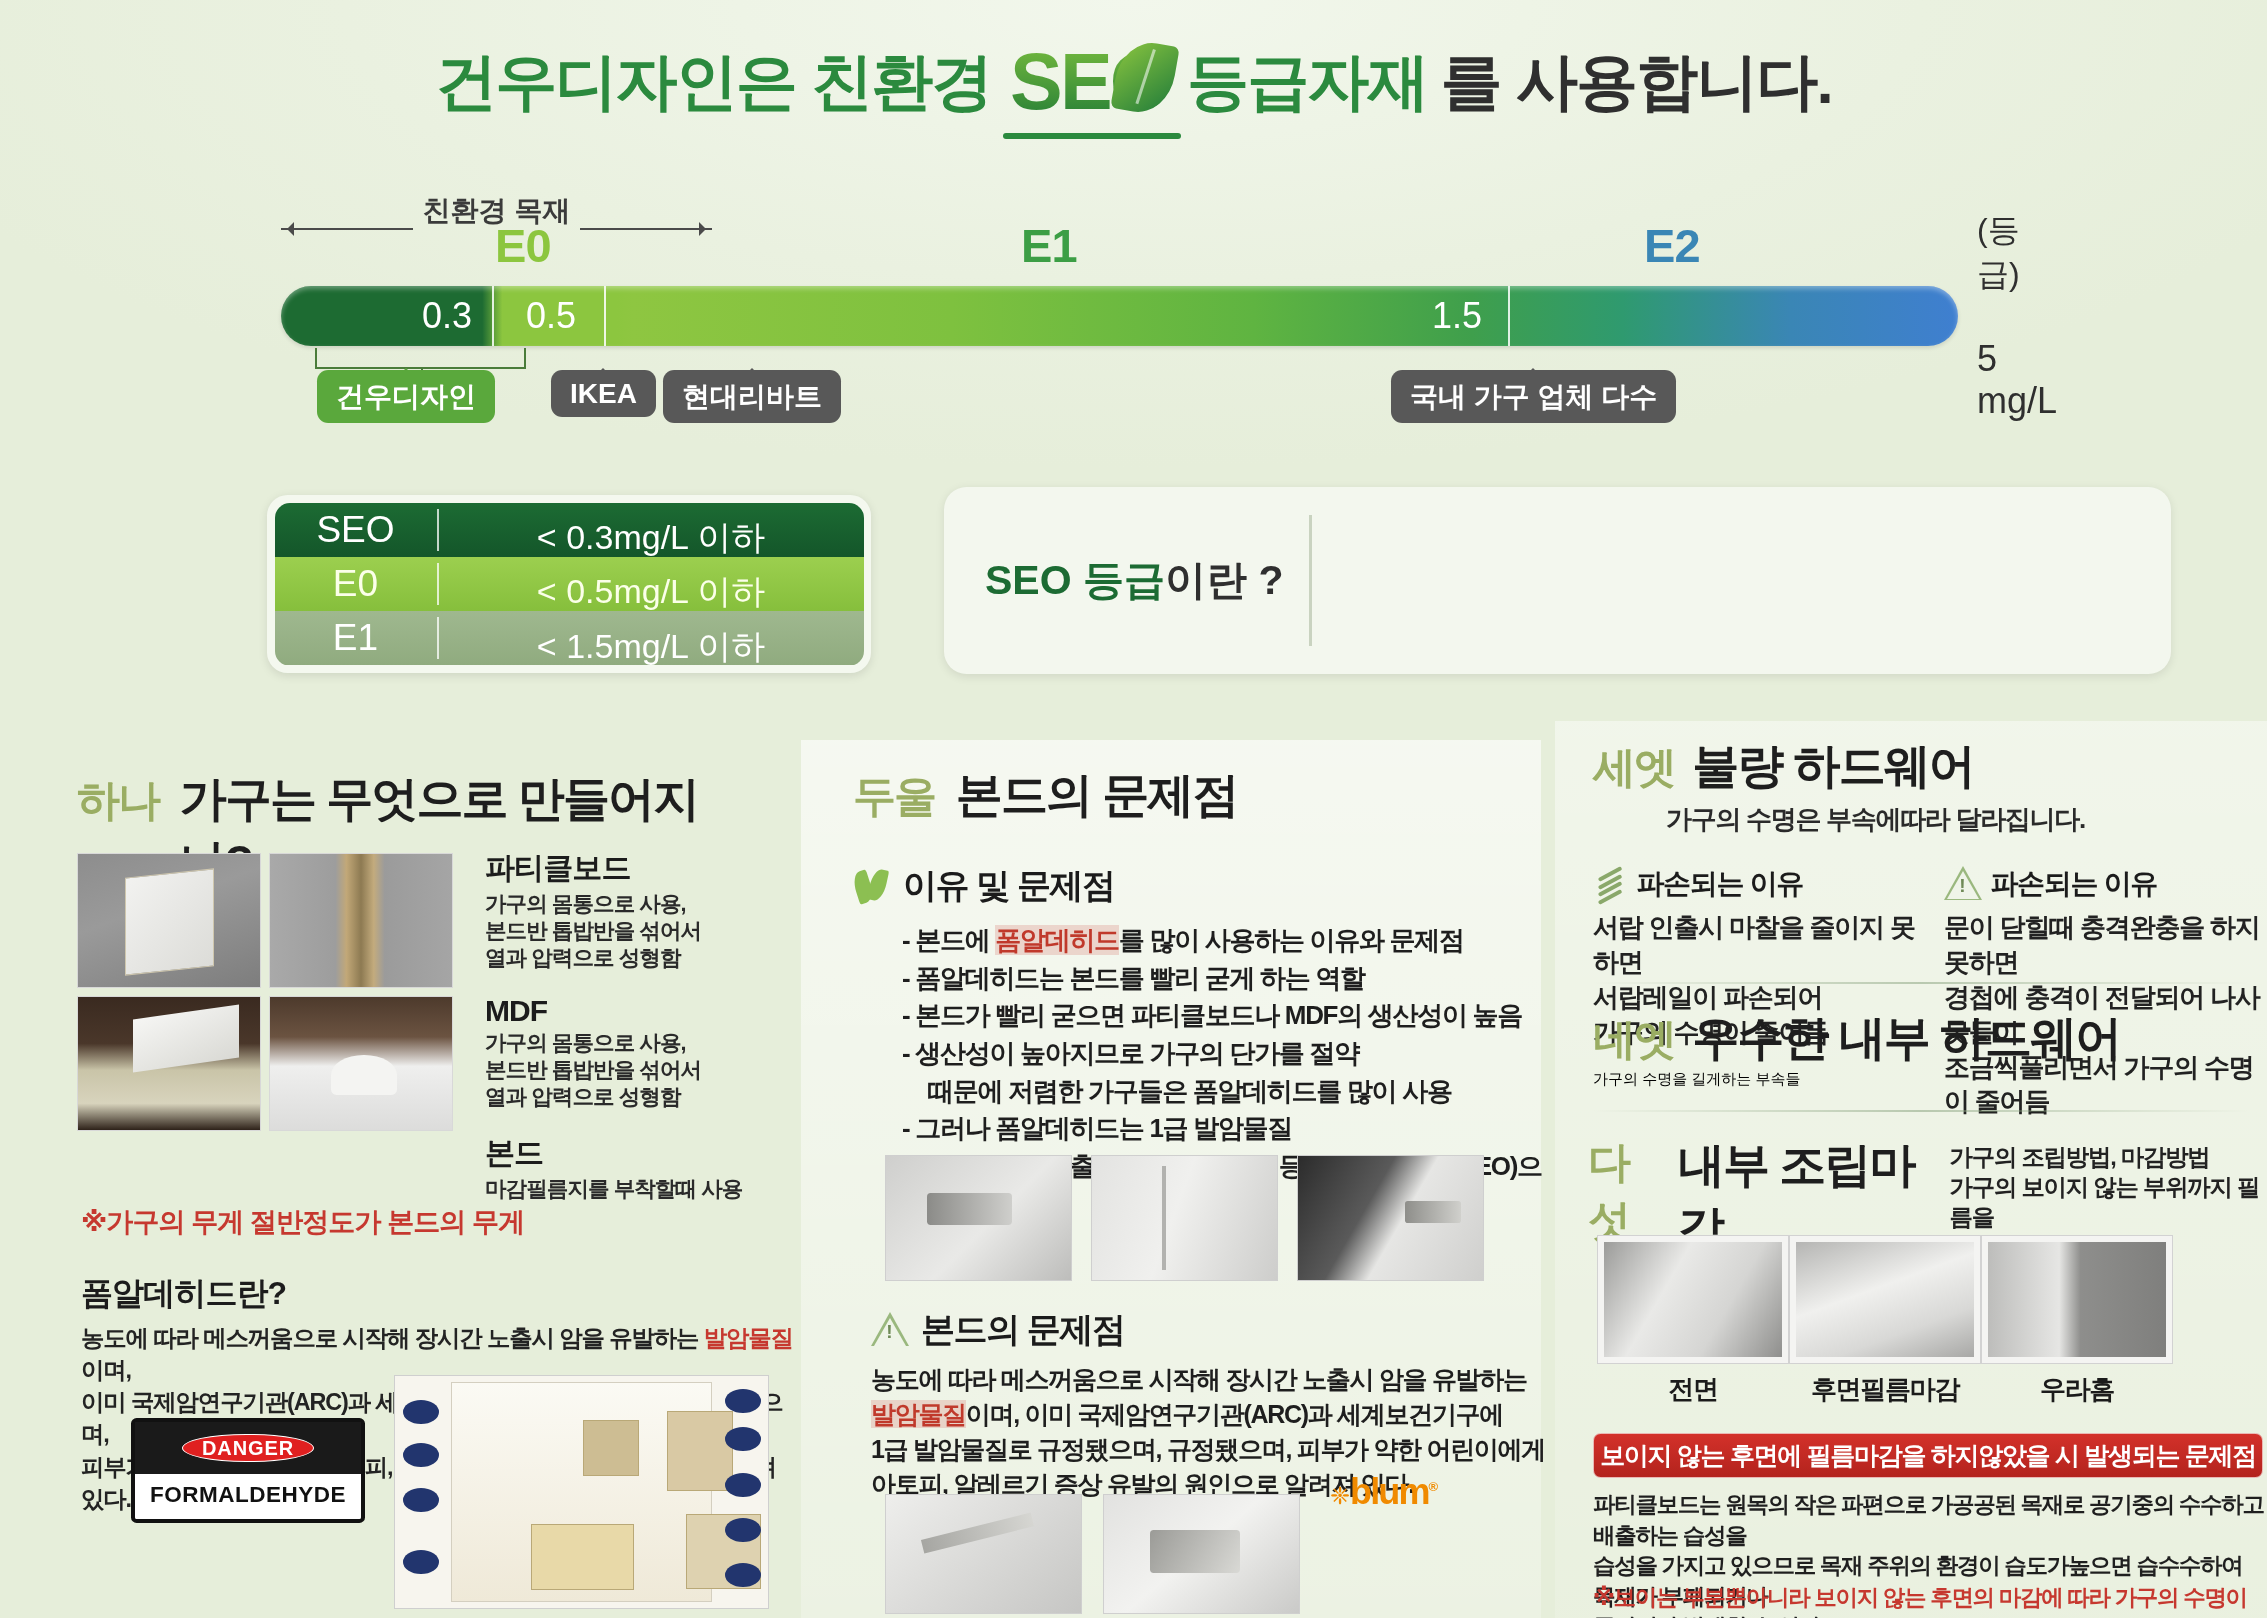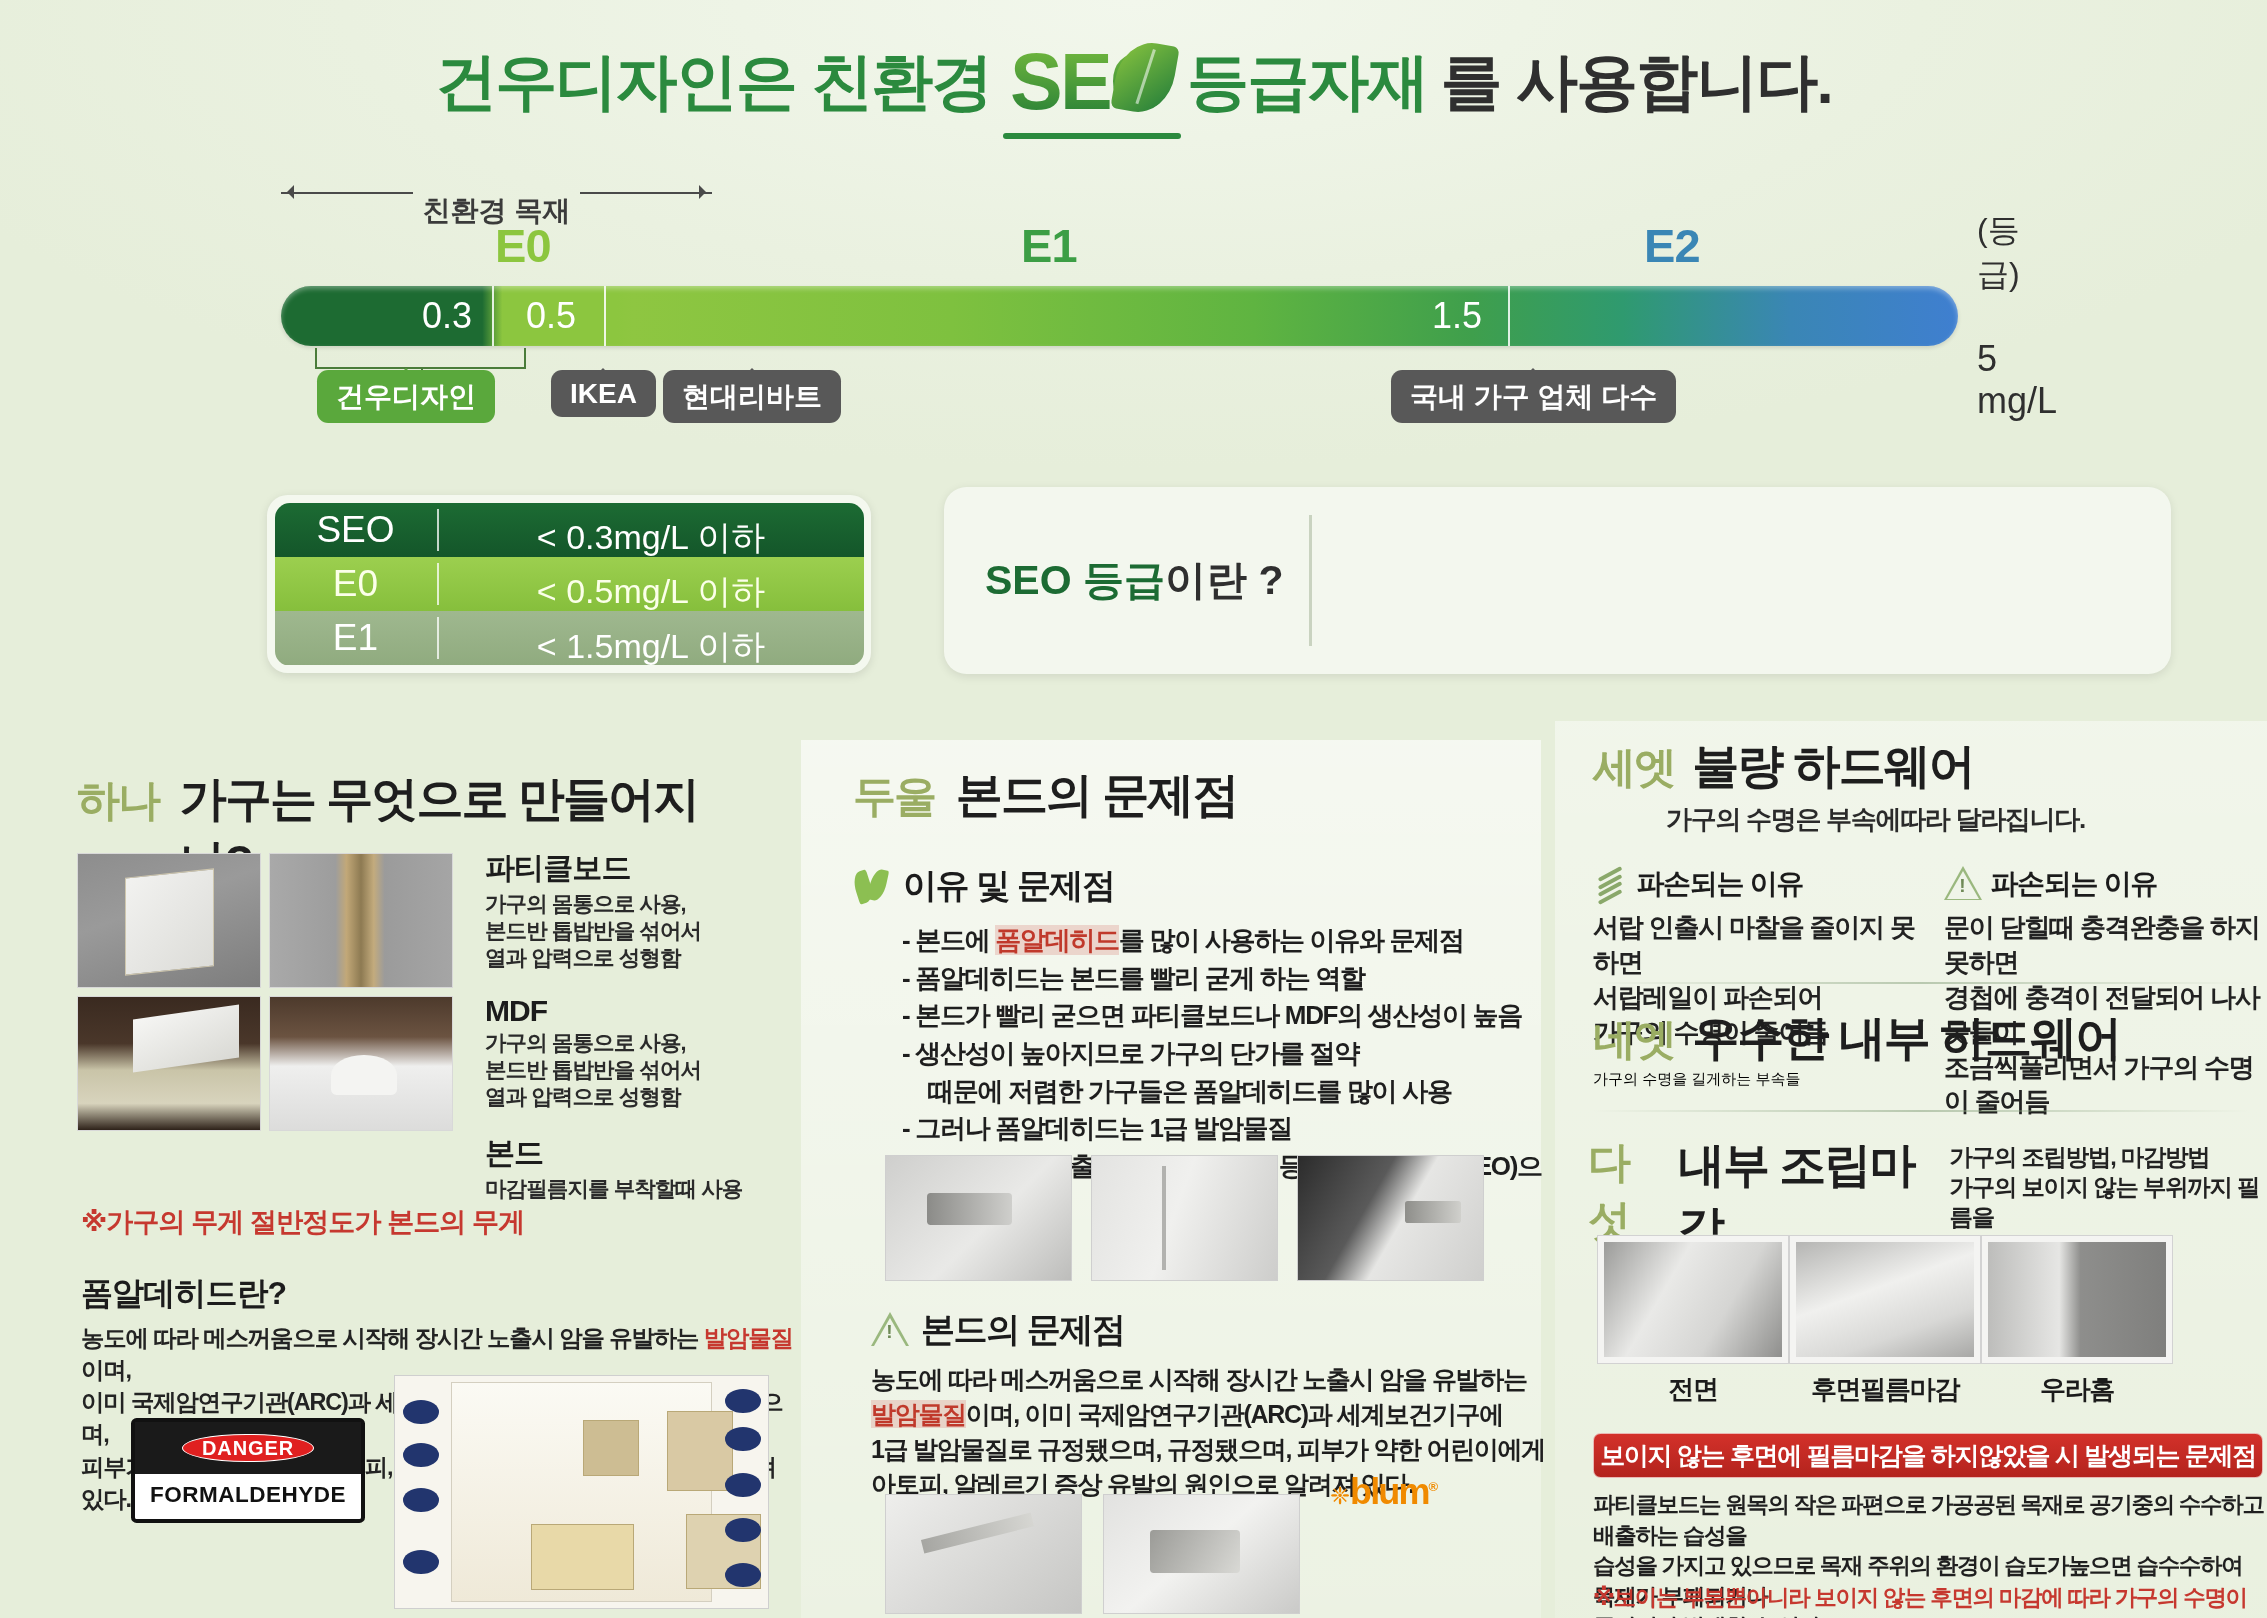--- a/index.html
+++ b/index.html
@@ -51,21 +51,21 @@
   }
   .seo-underline {
     position: absolute; left: -7.5px; bottom: -11.2px;
     width: 178px; height: 6.6px; background: #2b8a3e; border-radius: 3.7px;
   }
 
   
   .scalewrap { position: absolute; left: 281px; top: 192px; width: 1705px; height: 159px;}
   .ecowood {
     position: absolute; left: 0px; top: 0px; width: 431px;
-    display: flex; align-items: flex-start; gap: 9.4px;
+    display: flex; align-items: flex-end; gap: 9.4px;
   }
   .ecowood .lbl { font-size: 28px; font-weight: bold; color: #3b3b3b; white-space: nowrap;}
   .arrowline { flex: 1; height: 1.9px; background: #4a4a4a; position: relative; }
   .arrowline.l:before{ content:""; position:absolute; left:-0.9px; top:-6.6px;
     border:7.5px solid transparent; border-right-color:#4a4a4a; }
   .arrowline.r:after{ content:""; position:absolute; right:-0.9px; top:-6.6px;
     border:7.5px solid transparent; border-left-color:#4a4a4a; }
 
   .gradelabels { position: absolute; top: 26px; left: 0; width: 1677px; height: 56px; }
   .gradelabels span {

